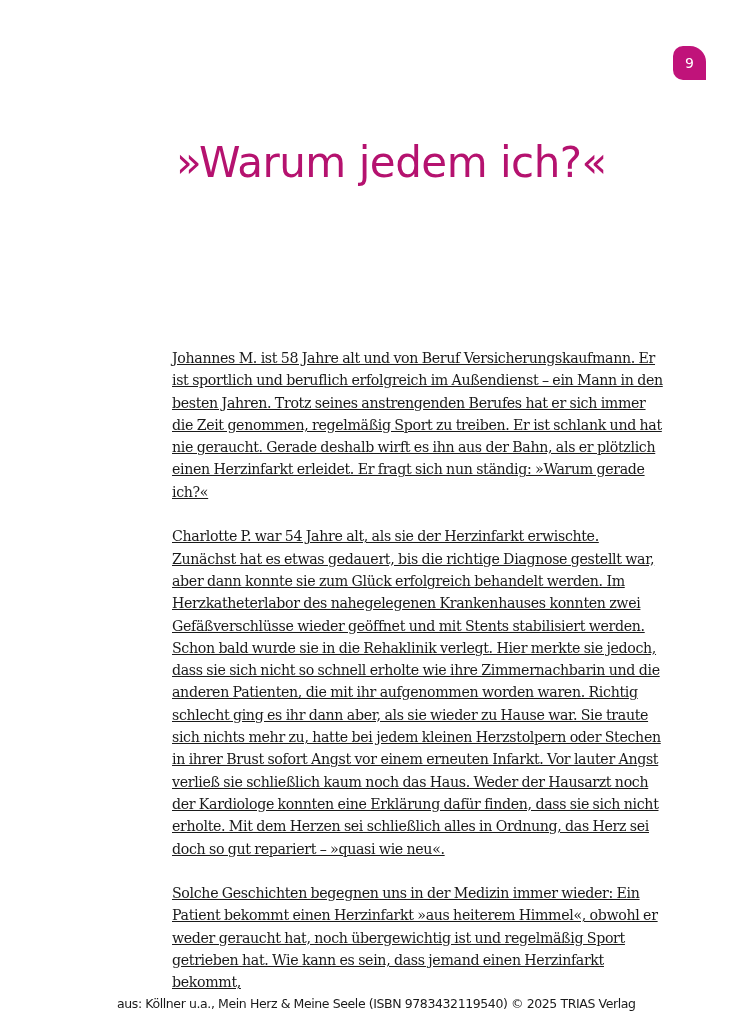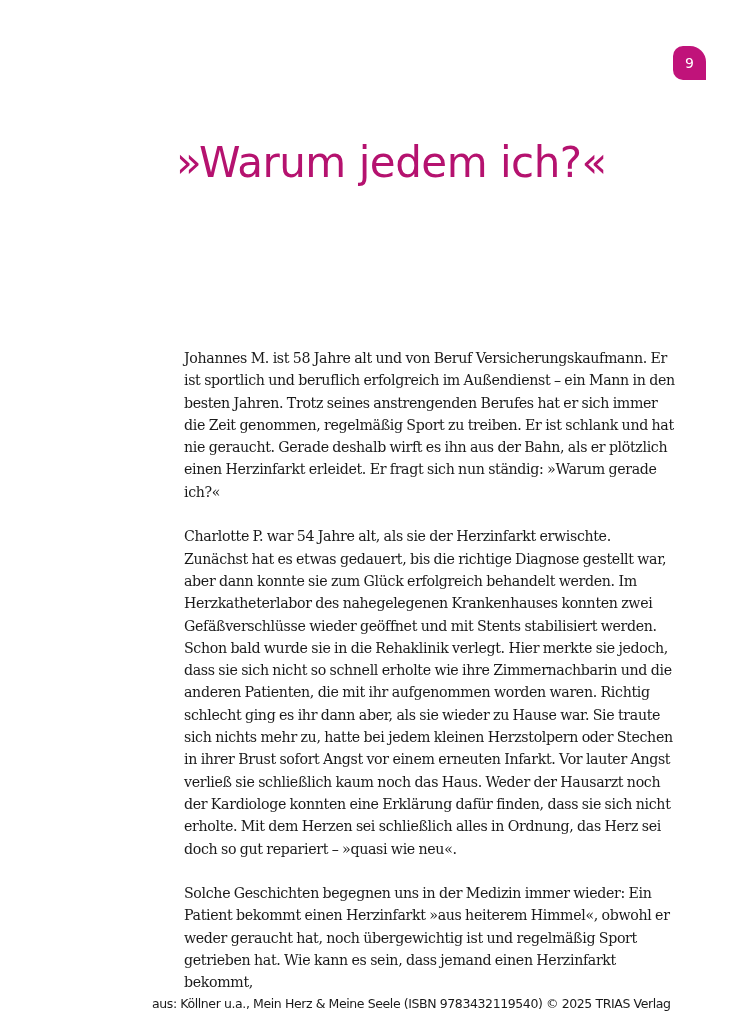--- a/index.html
+++ b/index.html
@@ -33,43 +33,43 @@
       color: #b5126f;
       font-family: "DejaVu Sans", sans-serif;
       font-weight: normal;
       font-size: 42px;
       line-height: 54px;
       letter-spacing: -0.5px;
       width: 480px;
     }
     .body-text {
       position: absolute;
-      left: 184px;
+      left: 172px;
       top: 347px;
       width: 492px;
       font-family: "DejaVu Serif", serif;
       font-size: 14.2px;
       line-height: 22.3px;
       color: #1a1a1a;
       letter-spacing: -0.35px;
       word-spacing: -0.5px;
+      text-decoration: underline;
     }
     .body-text p {
       margin: 0 0 22.3px 0;
     }
     .footer-credit {
       position: absolute;
       left: 117px;
       top: 996px;
       font-family: "DejaVu Sans", sans-serif;
       font-size: 12.5px;
       letter-spacing: -0.4px;
       color: #1a1a1a;
       white-space: nowrap;
-      margin-left: 35px;
     }
   </style>
 </head>
 <body>
 
 <div class="page-badge">
   <span>9</span>
 </div>
 
 <h1 class="chapter-title">»Warum jedem ich?«</h1>

